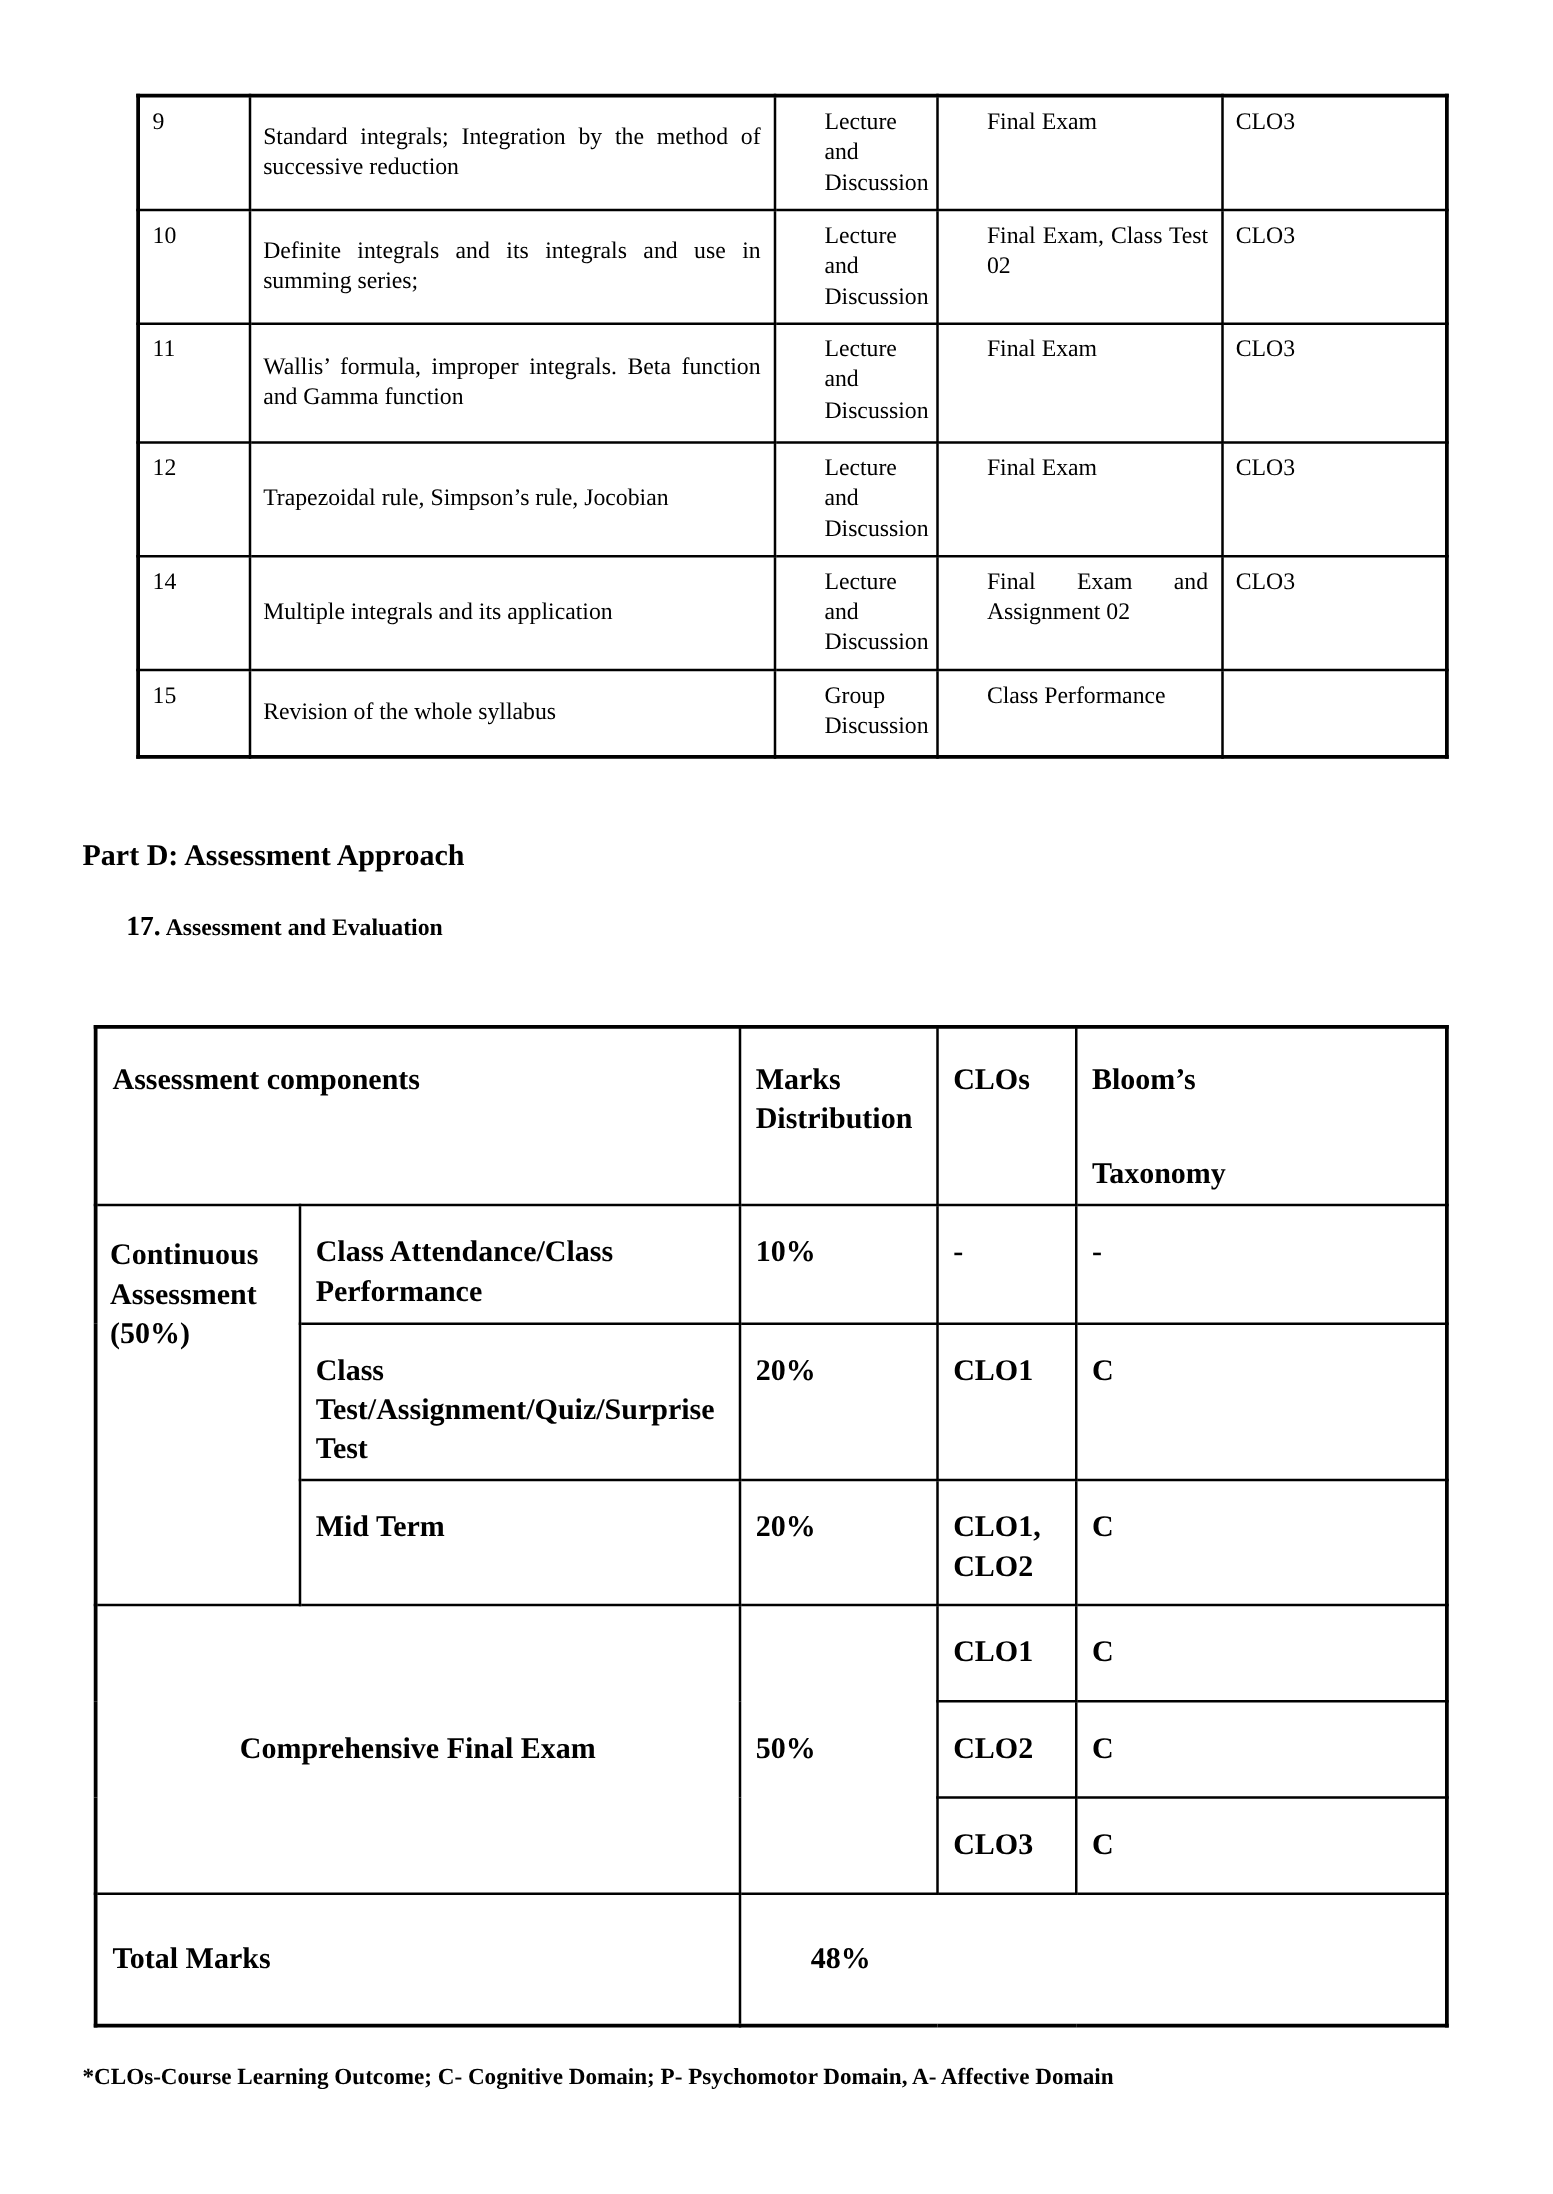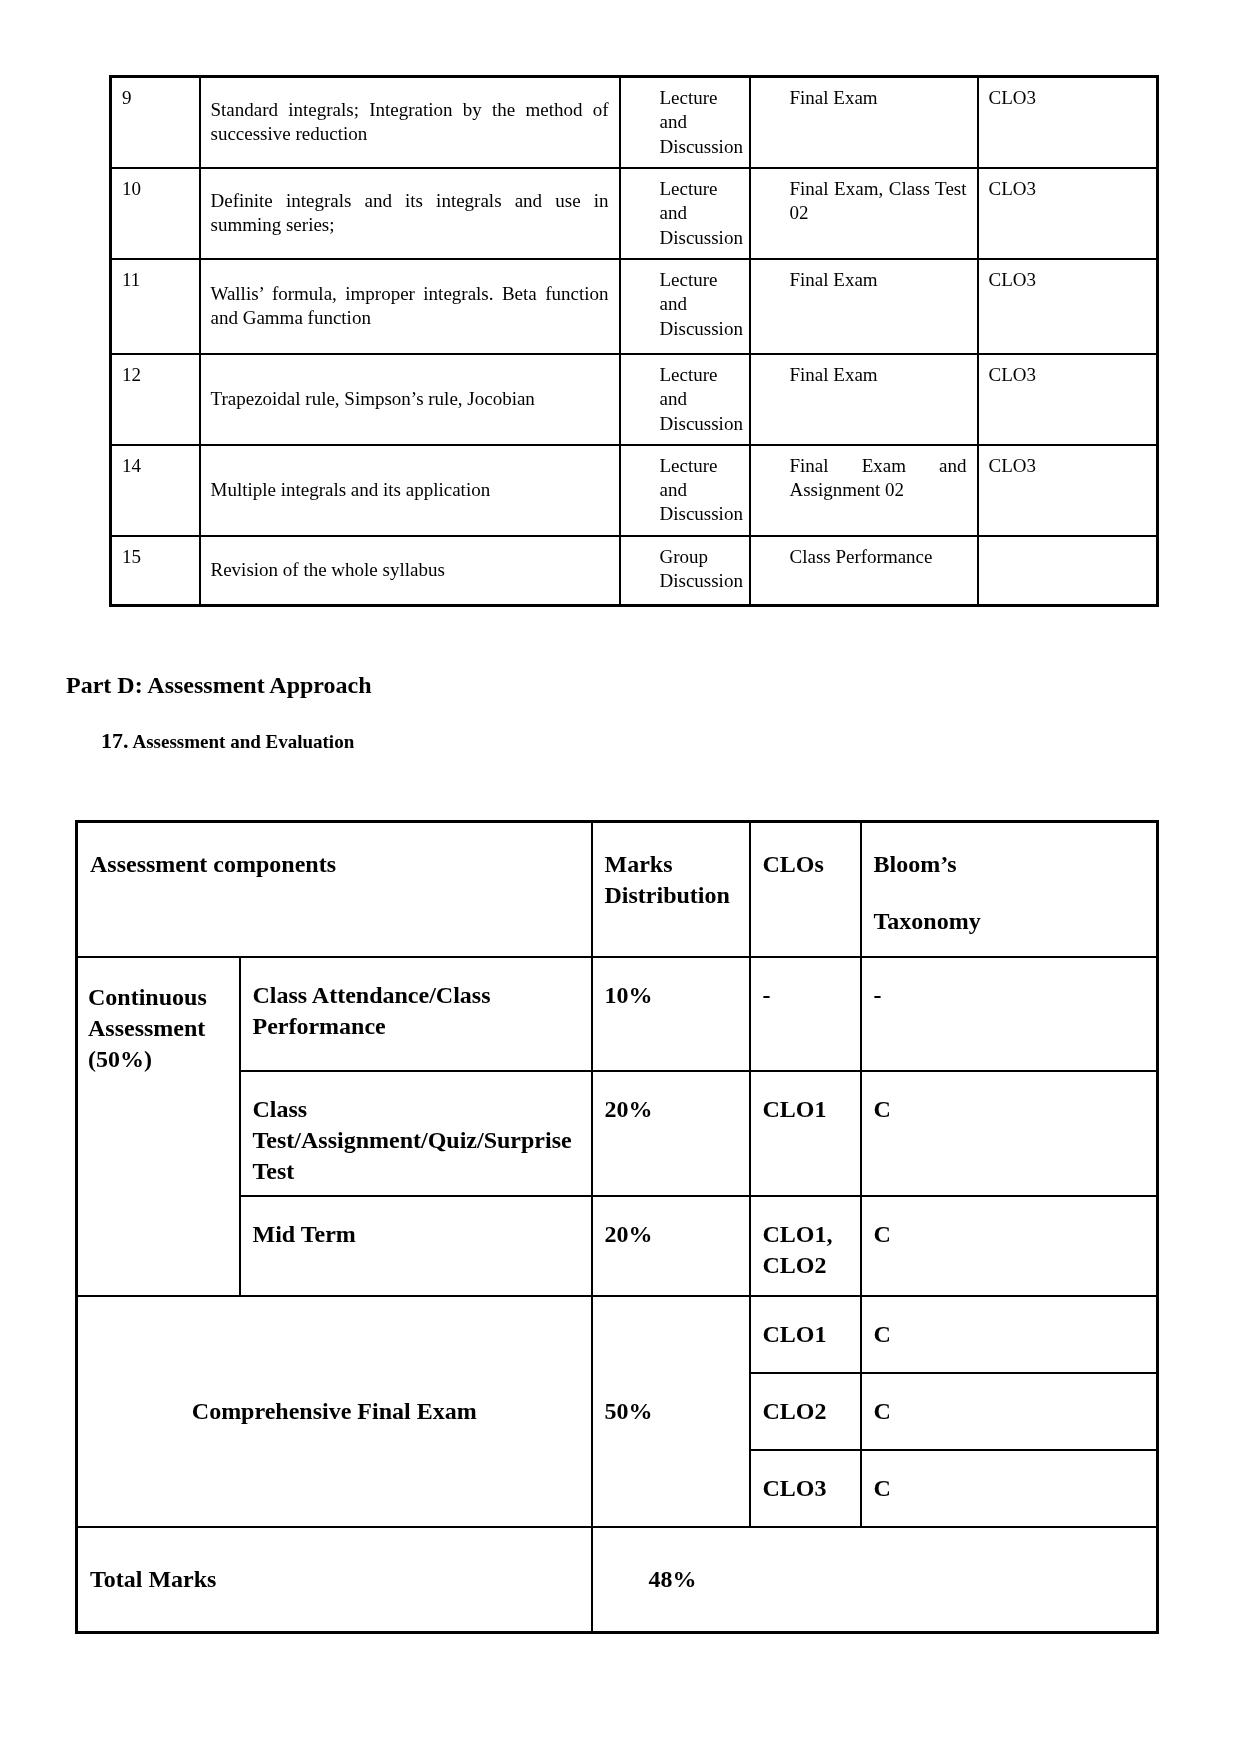--- a/index.html
+++ b/index.html
@@ -65,21 +65,21 @@
   .assess td {
     border: 2px solid #000;
     font-weight: bold;
     font-size: 24px;
     line-height: 1.3;
     vertical-align: top;
     padding: 22px 12px 8px 12px;
     overflow-wrap: break-word;
   }
   .assess td.hdr { padding-top: 26px; }
-  .assess .bloom-gap { margin-top: 26px; }
+  .assess .bloom-gap { margin-top: 44px; }
   .assess td.group-cell { padding: 24px 8px 8px 10px; }
   .assess td.mid { vertical-align: middle; padding-top: 8px; padding-bottom: 8px; }
   .assess td.final-label {
     vertical-align: middle;
     text-align: center;
     padding: 8px 12px;
   }
   .assess td.total-value { padding-left: 56px; }
 
   
@@ -166,21 +166,21 @@
     <tbody>
         <tr style="height:135px">
       <td class="hdr" colspan="2">Assessment components</td>
       <td class="hdr">Marks Distribution</td>
       <td class="hdr">CLOs</td>
       <td class="hdr">
         <div>Bloom’s</div>
         <div class="bloom-gap">Taxonomy</div>
       </td>
     </tr>
-    <tr style="height:114px">
+    <tr style="height:94px">
       <td class="group-cell" rowspan="3">Continuous Assessment (50%)</td>
       <td>Class Attendance/Class Performance</td>
       <td>10%</td>
       <td>-</td>
       <td>-</td>
     </tr>
     <tr style="height:123px">
       <td>Class Test/Assignment/Quiz/Surprise Test</td>
       <td>20%</td>
       <td>CLO1</td>
@@ -206,14 +206,15 @@
       <td class="mid">CLO3</td>
       <td class="mid">C</td>
     </tr>
     <tr style="height:105px">
       <td class="mid" colspan="2">Total Marks</td>
       <td class="mid total-value" colspan="3">48%</td>
     </tr>
   </tbody>
     </table>
 
+  <div class="footnote">*CLOs-Course Learning Outcome; C- Cognitive Domain; P- Psychomotor Domain, A- Affective Domain</div>
 
 </div>
 
 </body></html>

